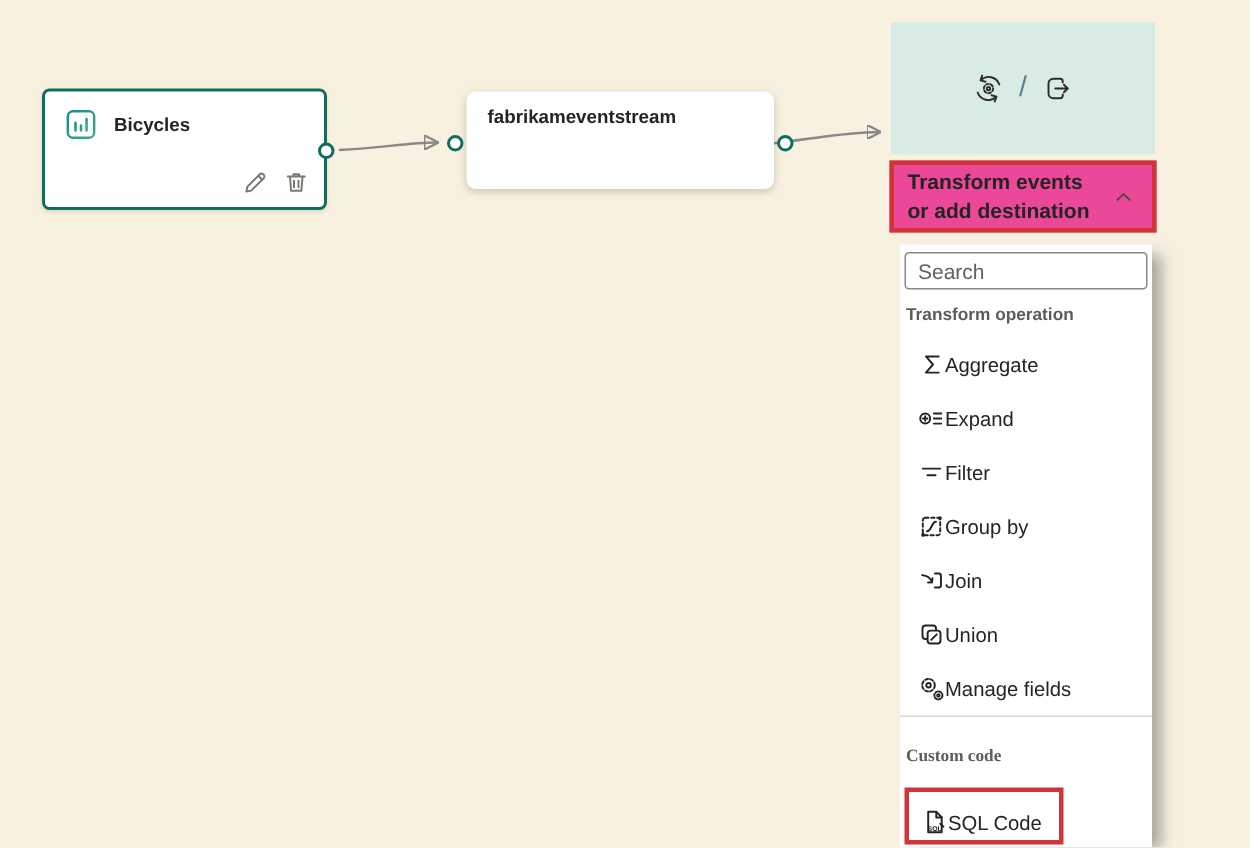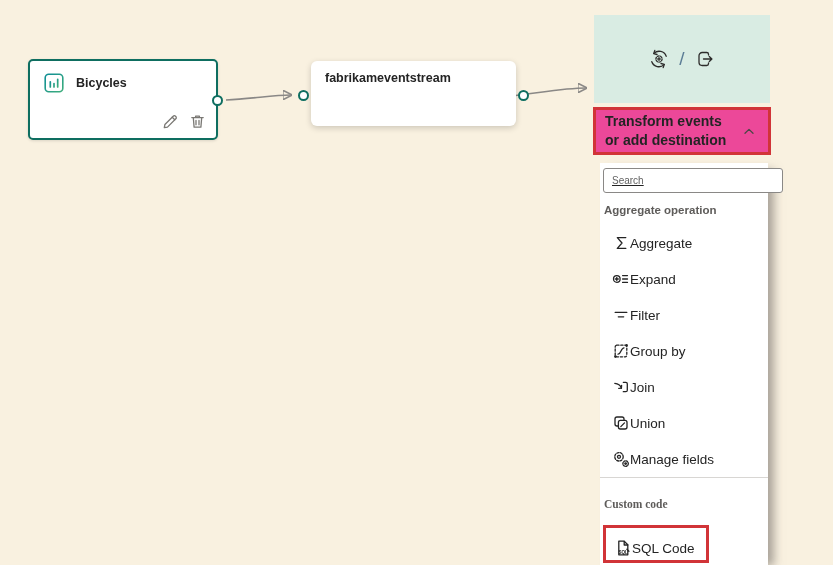--- a/index.html
+++ b/index.html
@@ -45,22 +45,22 @@
   
   .transform-toggle{position:absolute;left:593px;top:107px;width:178px;height:48px;z-index:2;
     background:#ec4899;border:3px solid var(--highlight-red);display:flex;align-items:center;cursor:pointer;}
   .toggle-label{width:138px;padding-left:9px;font-size:14px;font-weight:600;line-height:19.5px;
     color:var(--text-dark);}
   .toggle-chevron{margin-left:auto;margin-right:12px;display:inline-flex;color:#4a4846;}
 
   
   .menu-panel{position:absolute;left:600px;top:163px;width:168px;height:402px;z-index:2;background:#fff;
     box-shadow:9px 4px 9px -3px rgba(104,99,94,.55);}
-  .search-input{display:block;width:180px;margin:5px 3px 0 3px;height:25px;border:1px solid var(--edge-gray);
-    border-radius:3px;padding:0 8px;font-size:10px;font-family:"Liberation Sans",sans-serif;color:var(--text-dark);text-decoration:underline;}
+  .search-input{display:block;width:162px;margin:5px 3px 0 3px;height:25px;border:1px solid var(--edge-gray);
+    border-radius:3px;padding:0 8px;font-size:14px;font-family:"Liberation Sans",sans-serif;color:var(--text-dark);}
   .search-input::placeholder{color:#616161;opacity:1;}
   .section-label{margin:11px 0 0 4px;font-size:11.5px;font-weight:600;color:var(--text-muted);height:14px;}
   .menu-list{margin-top:7px;}
   .menu-item{height:36px;display:flex;align-items:center;padding-left:12px;cursor:pointer;}
   .mi{width:18px;height:18px;display:inline-flex;color:var(--text-dark);flex:0 0 18px;}
   .ml{font-size:13.5px;color:var(--text-dark);white-space:nowrap;}
   .divider{height:1px;background:var(--divider-gray);}
   .custom-label{margin-top:20px;font-family:Liberation Serif, serif;}
   .sql-highlight{margin:13px 0 0 3px;width:106px;height:38px;border:3px solid var(--highlight-red);
     display:flex;align-items:stretch;}
@@ -150,21 +150,21 @@
     <span class="toggle-chevron">
       <svg width="14" height="10" viewBox="0 0 14 10" class="stroke-icon" stroke-width="1.5">
         <path d="M3 7.2L7 3.4l4 3.8"></path>
       </svg>
     </span>
   </div>
 
   <div class="menu-panel">
     <input class="search-input" type="text" placeholder="Search" style="">
 
-    <div class="section-label">Aggregate operation</div>
+    <div class="section-label">Transform operation</div>
 
     <div class="menu-list">
 
       <div class="menu-item">
         <span class="mi">
           <svg width="18" height="18" viewBox="0 0 18 18" class="stroke-icon">
             <path d="M13.8 3.6H5.3L10 9l-4.7 5.4h8.5"></path>
           </svg>
         </span>
         <span class="ml">Aggregate</span>

